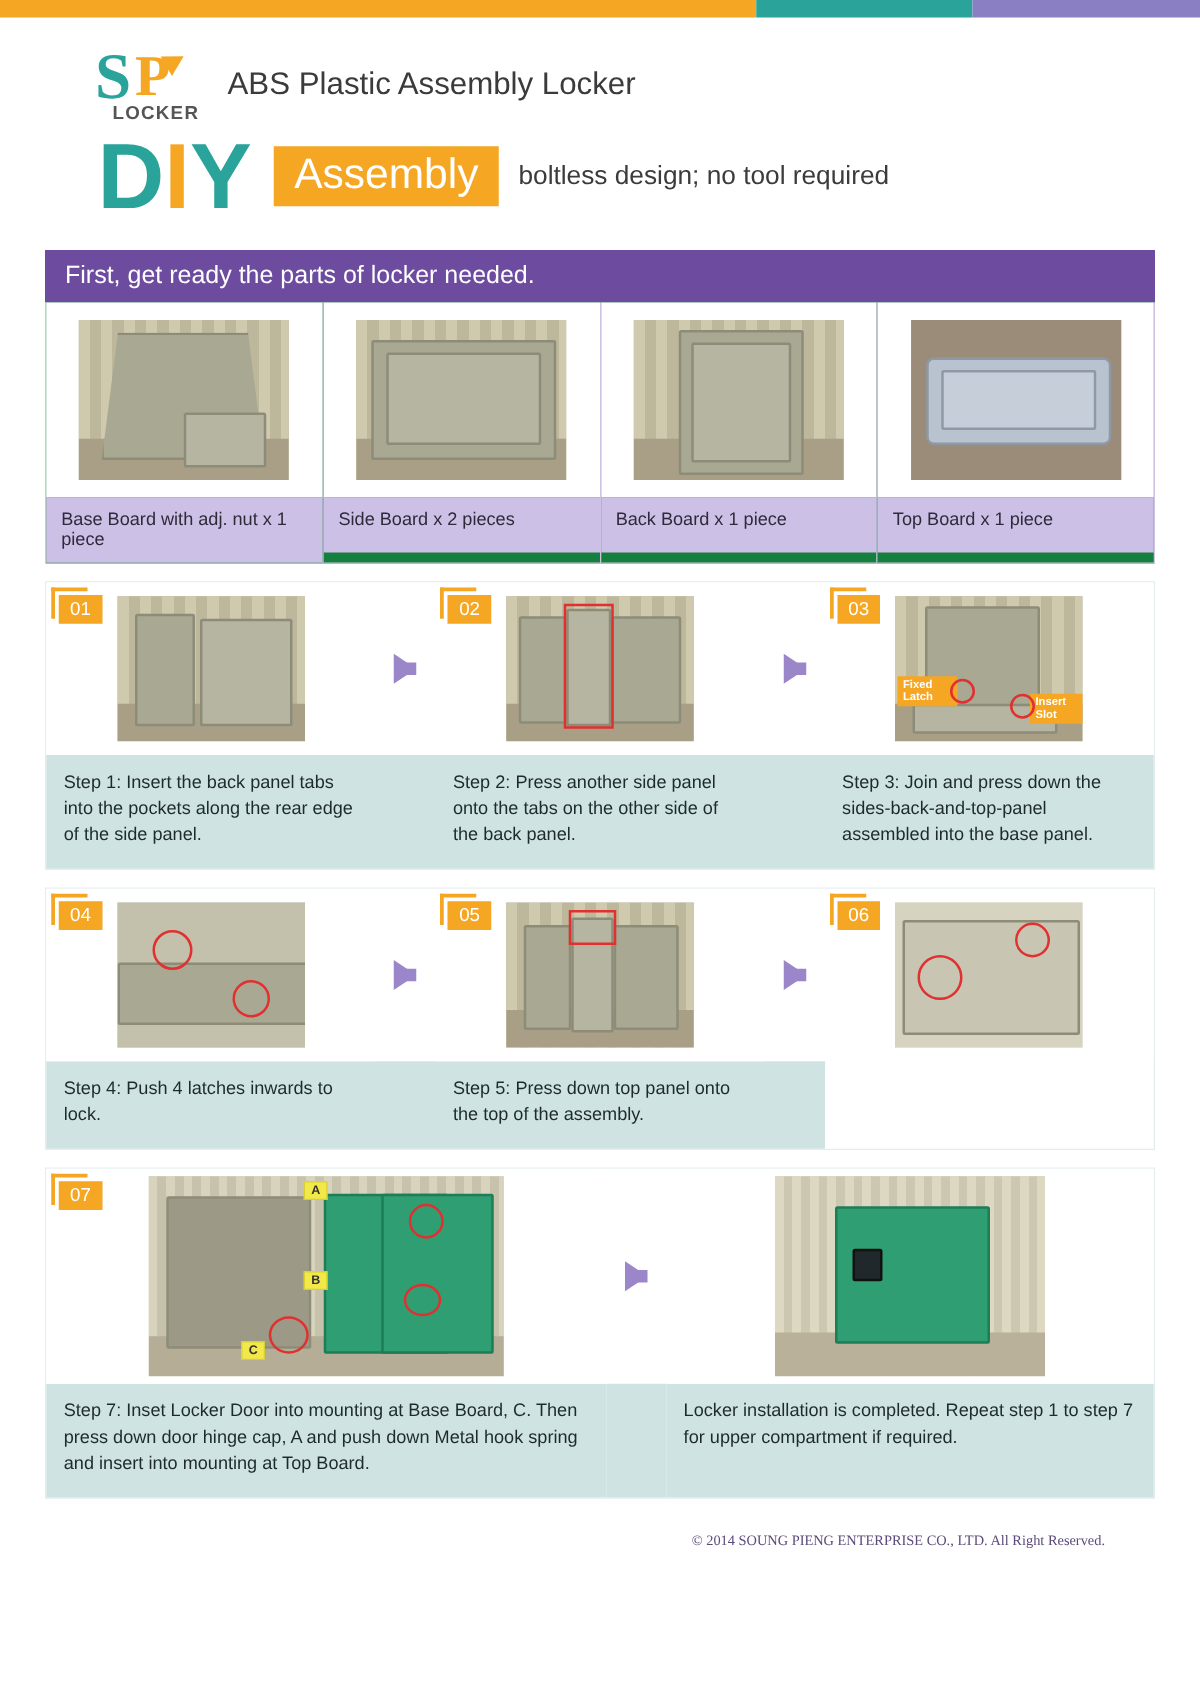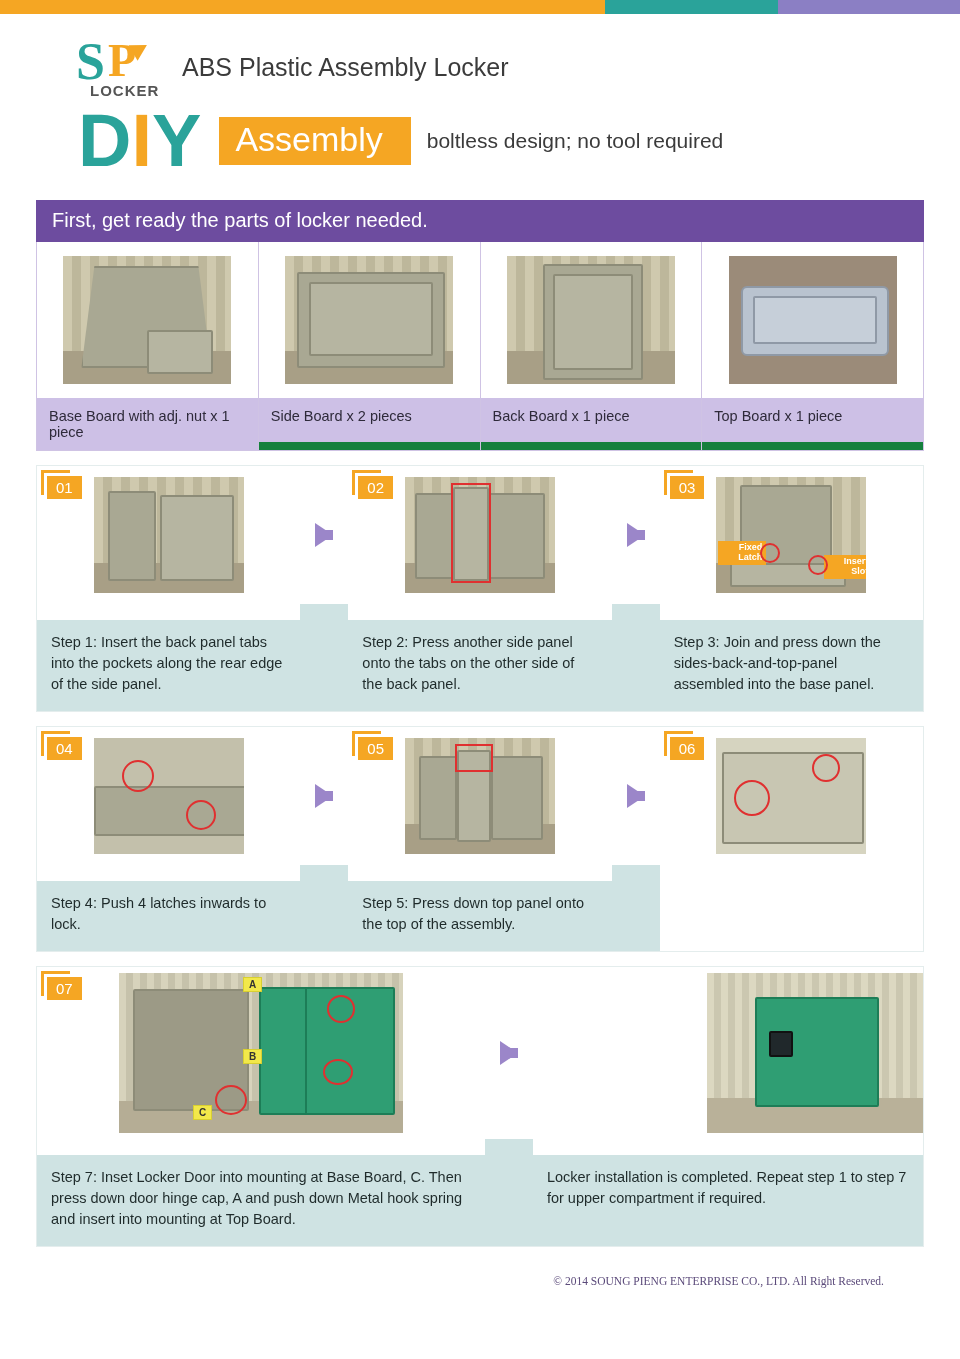--- a/index.html
+++ b/index.html
@@ -42,21 +42,21 @@
     font-size:25px;color:#3b3b3b;margin-left:16px;font-weight:normal;
   }
 
   
   .diyline{display:flex;align-items:center;margin-top:6px;padding-left:42px;}
   .diy{font-size:74px;font-weight:bold;line-height:74px;font-family:"Liberation Sans",sans-serif;}
   .diy .d{color:#2aa39a;}
   .diy .i{color:#f5a623;}
   .diy .y{color:#2aa39a;}
   .assembly{
-    background:#f5a623;color:#fff;font-size:34px;padding:3px 28px 6px 16px;margin-left:18px;
+    background:#f5a623;color:#fff;font-size:34px;padding:3px 16px 6px 16px;margin-left:18px;
   }
   .tagline{font-size:21px;color:#3b3b3b;margin-left:16px;}
 
   
   .sectionbar{
     background:#6d4c9f;color:#fff;font-size:20px;padding:9px 0 10px 16px;margin-top:22px;
   }
 
   
   .parts{display:flex;border-left:1px solid #cfc3e4;}
@@ -96,28 +96,28 @@
     position:relative;
   }
   .arrow-right:before{
     content:"";position:absolute;left:-16px;top:-5px;width:16px;height:10px;background:#9b86c9;
   }
 
   
   .stepgroup{display:flex;margin-top:14px;border:1px solid #e4eded;}
   .col{flex:1;display:flex;flex-direction:column;}
   .col .imgbox{background:#fff;height:138px;position:relative;display:flex;align-items:center;justify-content:center;}
-  .col .txtbox{background:#cfe3e3;flex:1;margin-top:16px;}
+  .col .txtbox{background:#cfe3e3;flex:1;}
   .spacer{width:48px;display:flex;flex-direction:column;}
   .spacer .imgbox{background:#fff;height:138px;display:flex;align-items:center;justify-content:center;}
   .spacer .txtbox{background:#cfe3e3;flex:1;}
 
   .lbl{
     position:absolute;background:#f5a623;color:#fff;font-size:9px;font-weight:bold;
-    padding:2px 4px;line-height:1.1;text-align:right;z-index:6;
+    padding:2px 4px;line-height:1.1;text-align:left;z-index:6;
   }
   .ylbl{
     position:absolute;background:#f2e84a;color:#333;font-size:10px;font-weight:bold;
     padding:1px 5px;z-index:6;border:1px solid #d8cf30;
   }
   .circ{position:absolute;border:2px solid #e03030;border-radius:50%;z-index:6;}
   .rect{position:absolute;border:2px solid #e03030;z-index:6;}
 
   .footer{
     text-align:right;font-size:11.5px;color:#5b4a7a;padding:10px 40px 0 0;margin-top:18px;
@@ -366,21 +366,21 @@
       </div>
     </div>
 
     <div class="spacer">
       <div class="imgbox" style="height:172px;">
         <div class="arrow-right"></div>
       </div>
       <div class="txtbox"></div>
     </div>
 
-    <div class="col" style="flex:1.35;align-items:flex-end;">
+    <div class="col" style="flex:1.35;">
       <div class="imgbox" style="height:172px;">
         <div class="photo" style="width:216px;height:160px;background:#cfcbb4;">
           <div class="wall" style="background:repeating-linear-gradient(90deg,#dcd8c1 0px,#dcd8c1 7px,#cbc7b0 7px,#cbc7b0 14px);"></div>
           <div class="floor" style="background:#b9b199;height:22%;"></div>
           <div class="panel" style="left:48px;top:24px;width:120px;height:106px;background:#2f9e73;border-color:#1d7d57;"></div>
           <div class="panel" style="left:62px;top:58px;width:20px;height:22px;background:#20282b;border-color:#111;"></div>
         </div>
       </div>
       <div class="txtbox">
         <div class="steptext">Locker installation is completed. Repeat step 1 to step 7 for upper compartment if required.</div>

